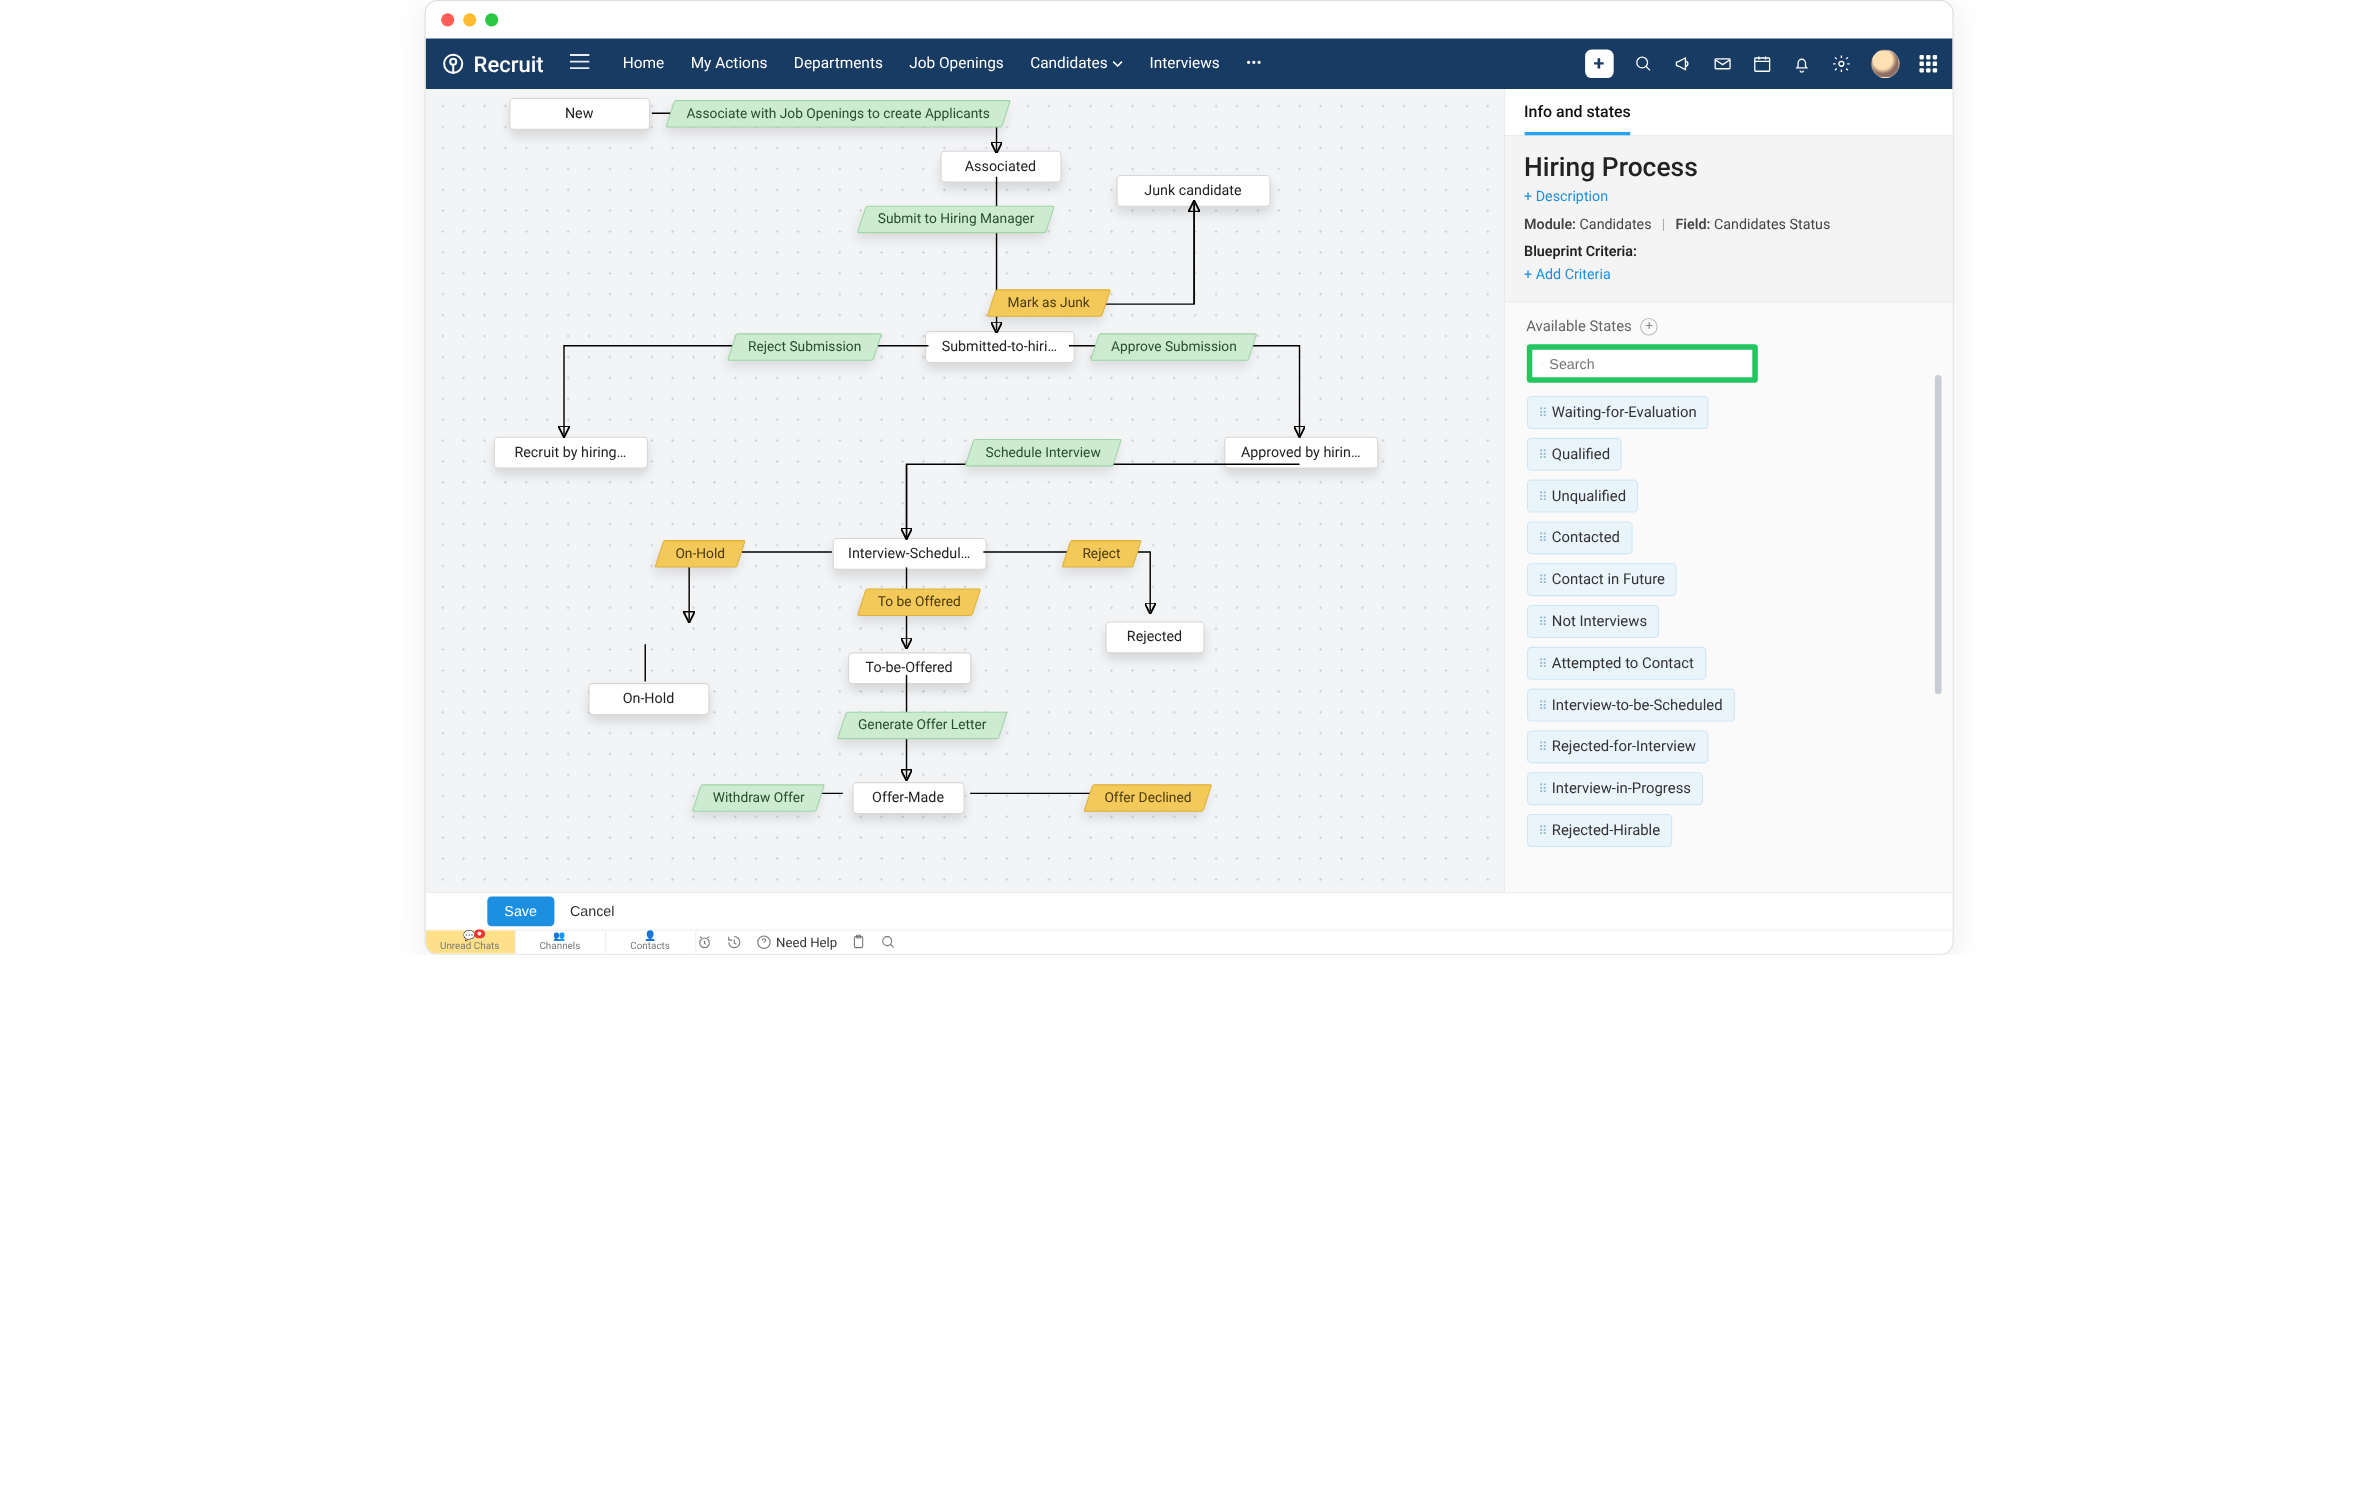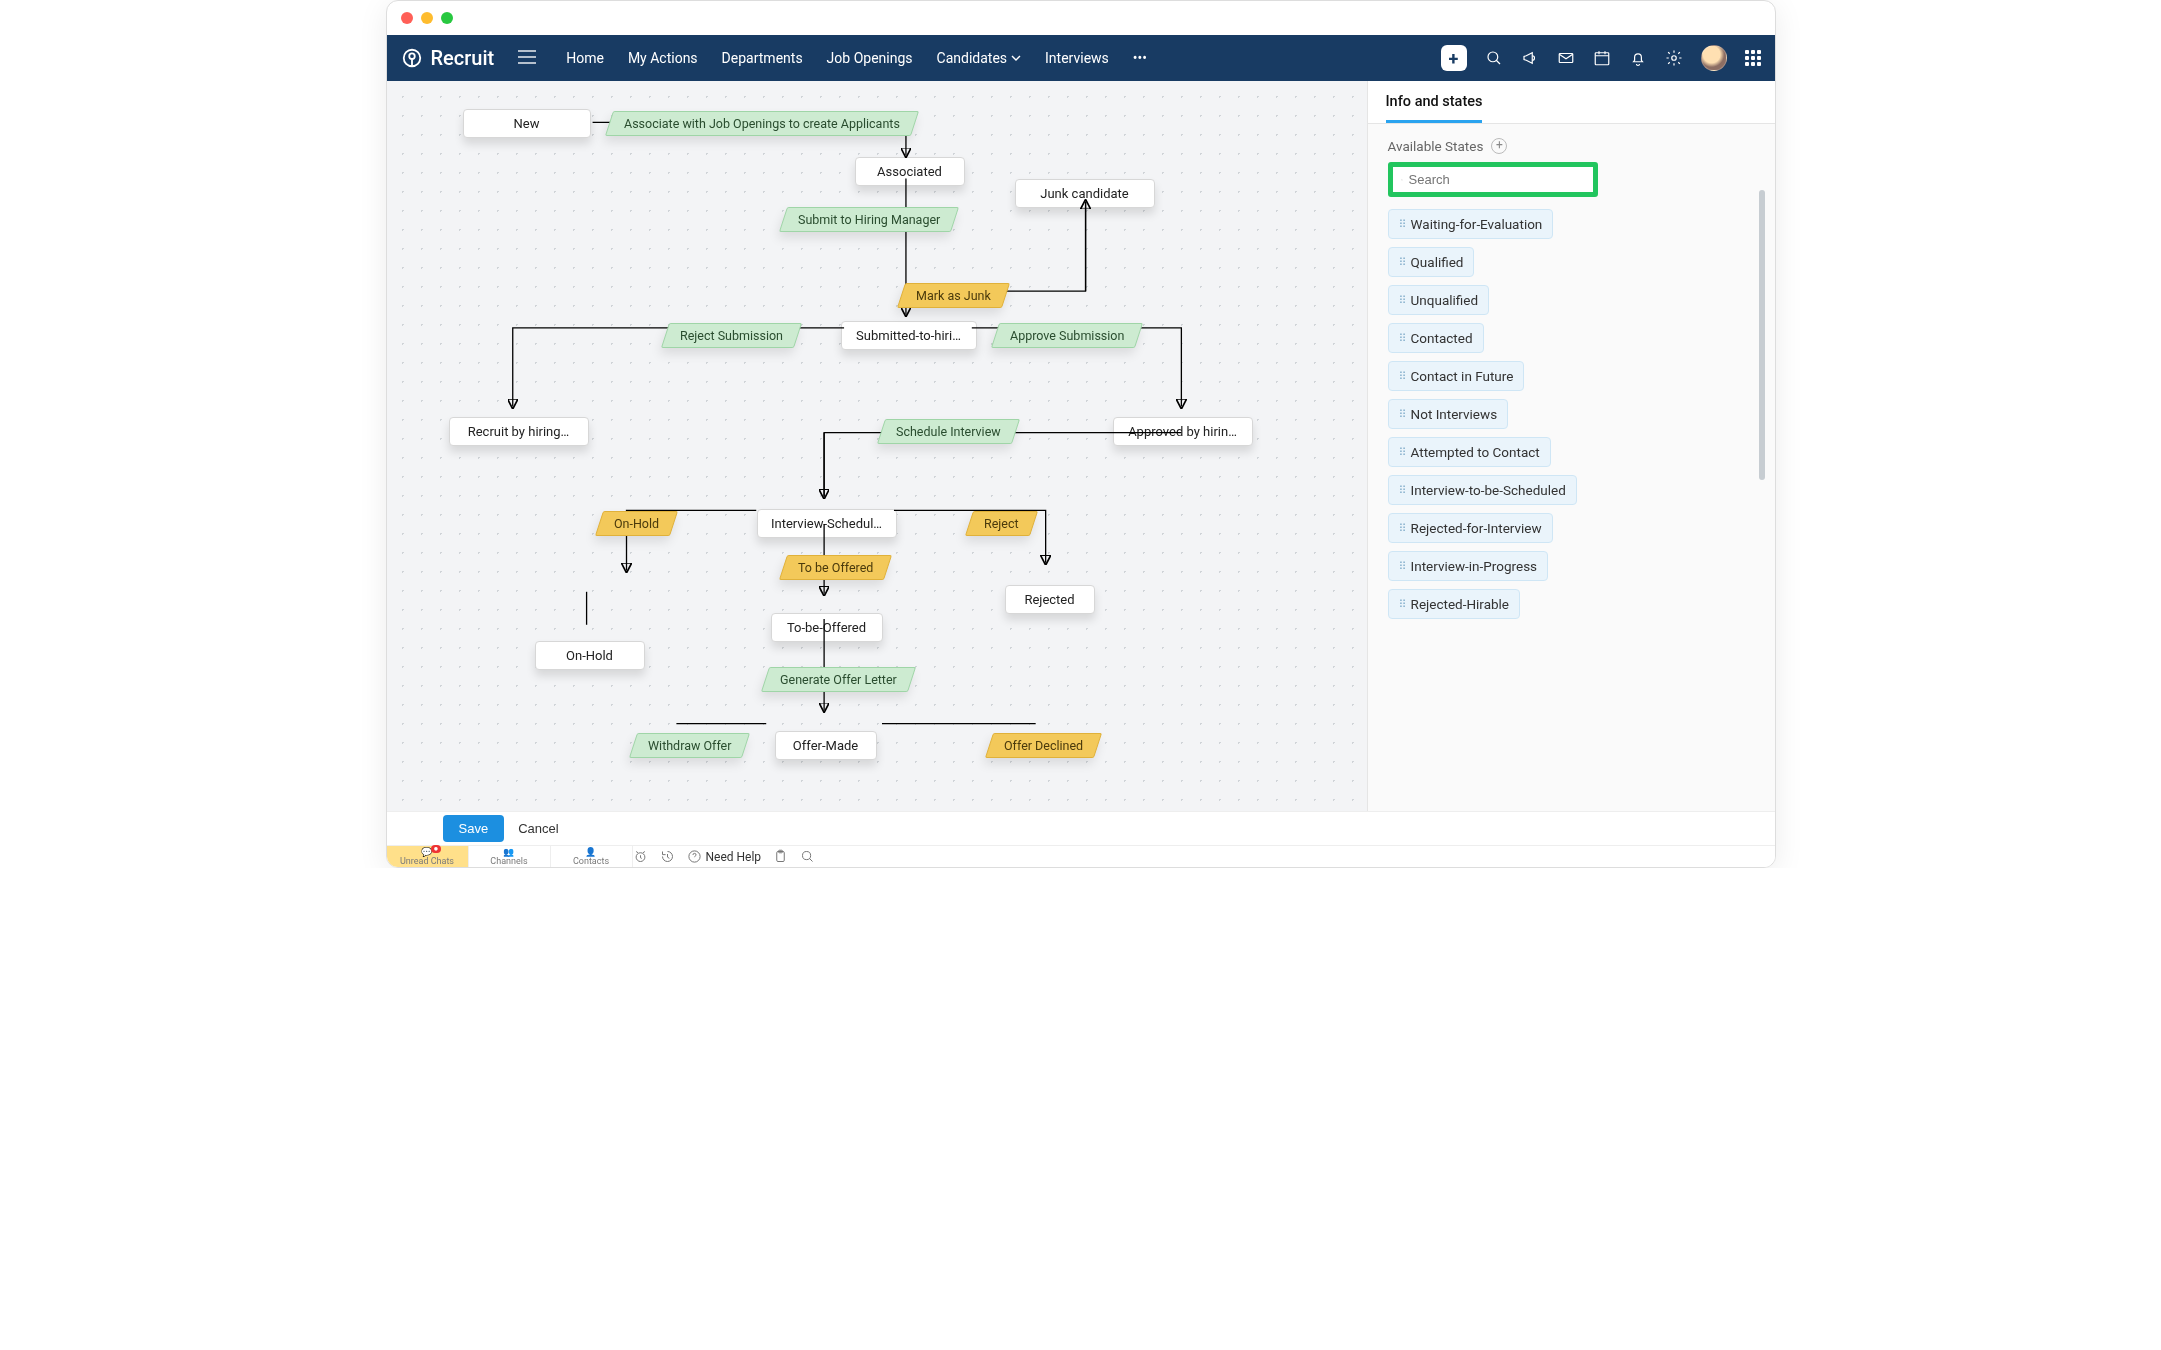--- a/index.html
+++ b/index.html
@@ -18,21 +18,21 @@
   .nav-spacer { flex:1; }
   .navicons { display:flex; align-items:center; gap:18px; }
   .plusbtn { width:26px; height:26px; border-radius:6px; background:#fff; color:#183b63; display:flex; align-items:center; justify-content:center; font-weight:bold; font-size:18px; cursor:pointer;}
   .navicons svg { width:18px; height:18px; stroke:#fff; fill:none; stroke-width:1.6; cursor:pointer;}
   .avatar { width:26px; height:26px; border-radius:50%; background: radial-gradient(circle at 40% 35%, #ffe0b2 0 40%, #8d6e63 60%); border:1px solid #fff3;}
   .gridicon { display:grid; grid-template-columns:repeat(3,4px); grid-template-rows:repeat(3,4px); gap:2px; cursor:pointer;}
   .gridicon span{background:#fff; width:4px; height:4px; border-radius:1px;}
 
   .main { display:flex; height: calc(100% - 34px - 46px - 34px - 22px); }
   .canvas-wrap { flex:1; position:relative; overflow:hidden; background-image: radial-gradient(#d0d4d8 1px, transparent 1px); background-size: 19px 19px; background-color:#f3f4f6; background-position: 6px 6px;}
-  .canvas { position:absolute; inset:0;margin-top:20px; }
+  .canvas { position:absolute; inset:0; }
 
   .state { position:absolute; background:#fff; border:1px solid #d7d7d7; border-radius:4px; padding:6px 12px; font-size:13px; text-align:center; box-shadow: 0 6px 10px rgba(0,0,0,0.12); white-space:nowrap;}
   .trans { position:absolute; padding:4px 14px; font-size:12.5px; transform: skewX(-18deg); border-radius:2px; white-space:nowrap; box-shadow: 0 6px 10px rgba(0,0,0,0.10); z-index:5;}
   .trans span{ display:inline-block; transform: skewX(18deg);}
   .trans.green { background:#cdebd1; border:1px solid #9fd5a7; color:#2a4d2f;}
   .trans.yellow{ background:#f3c95a; border:1px solid #e0b13a; color:#4a3a0c;}
 
   svg.edges { position:absolute; inset:0; width:100%; height:100%; z-index:1; }
   svg.edges path { stroke:#000; stroke-width:1.3; fill:none; }
 
@@ -212,20 +212,33 @@
         <div class="trans green" style="left:378px; top:566px;"><span>Generate Offer Letter</span></div>
         <div class="trans green" style="left:246px; top:632px;"><span>Withdraw Offer</span></div>
         <div class="trans yellow" style="left:602px; top:632px;"><span>Offer Declined</span></div>
       </div>
     </div>
 
     <div class="sidepanel">
       <div class="sp-tab">
         <div class="tab">Info and states</div>
       </div>
+      <div class="sp-head">
+        <h1>Hiring Process</h1>
+        <div class="desc-link">+ Description</div>
+        <div class="meta">
+          <strong>Module:</strong>
+          <span>Candidates</span>
+          <span class="sep">|</span>
+          <strong>Field:</strong>
+          <span>Candidates Status</span>
+        </div>
+        <div class="crit-label">Blueprint Criteria:</div>
+        <div class="add-crit">+ Add Criteria</div>
+      </div>
       <div class="sp-body">
         <div class="avail-header">
           <span>Available States</span>
           <div class="plus">+</div>
         </div>
         <div class="search-box">
           <svg width="14" height="14" viewBox="0 0 24 24">
               <circle cx="10" cy="10" r="6" fill="none" stroke="#aaa" stroke-width="2"></circle>
               <path d="M20 20l-5-5" stroke="#aaa" stroke-width="2"></path>
             </svg>

